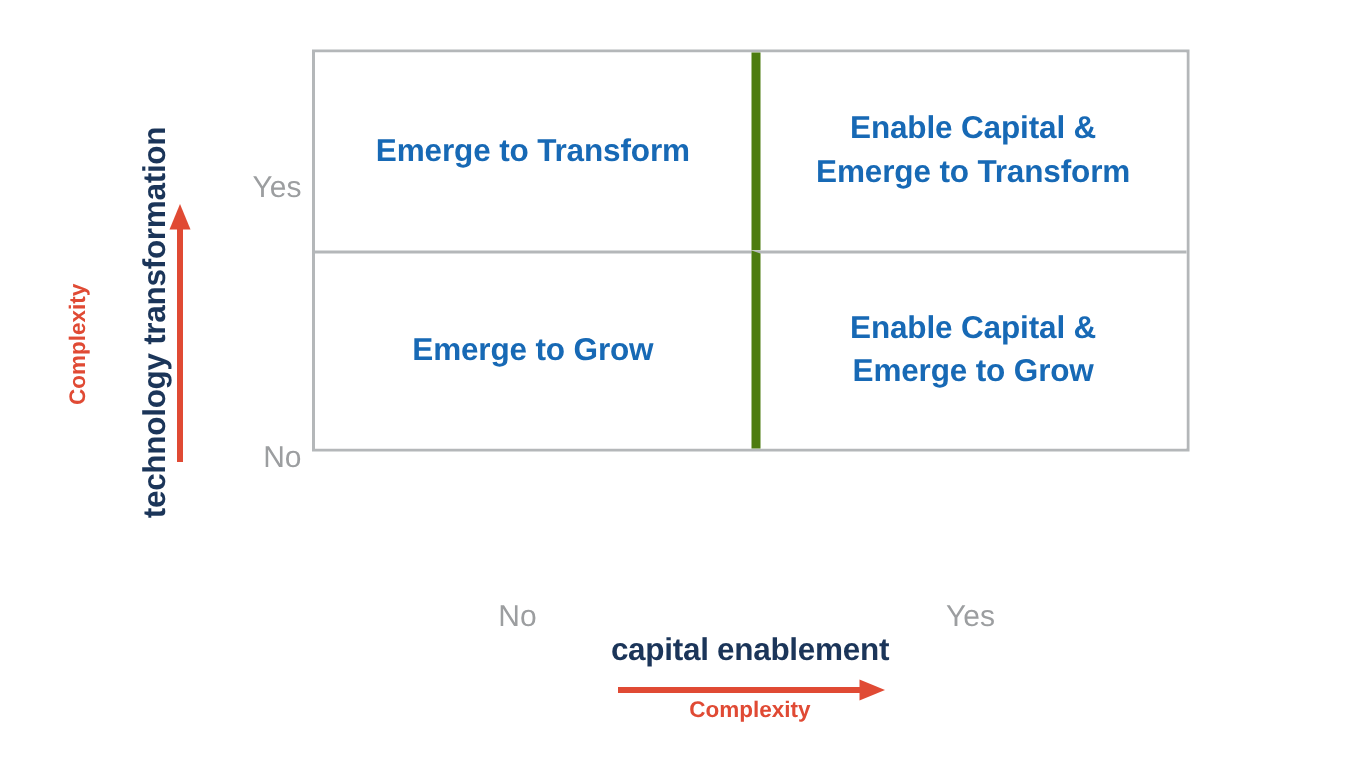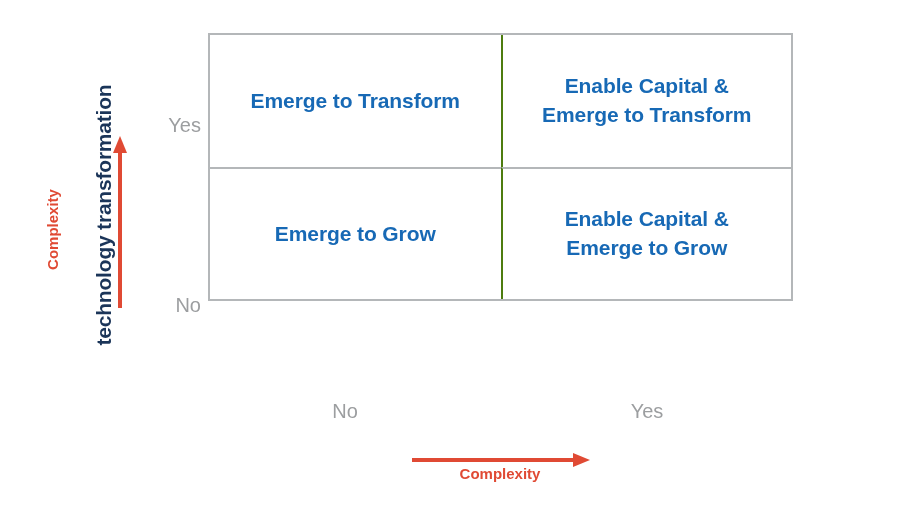--- a/index.html
+++ b/index.html
@@ -31,21 +31,21 @@
   }
   .cell {
     box-sizing: border-box;
     display: flex;
     align-items: center;
     justify-content: center;
     text-align: center;
     padding: 6px 14px;
     background: #ffffff;
   }
-  .cell.col-right { border-left: 2px solid #4d7c0f; justify-content: center; }
+  .cell.col-right { border-left: 6px solid #4d7c0f; justify-content: center; }
   .cell.row-bottom { border-top: 2px solid #b4b7b9; }
 
   .cell-label {
     color: #1769b5;
     font-weight: bold;
     font-size: 21px;
     line-height: 1.38;
     letter-spacing: -0.1px;
     white-space: pre-line;
   }
@@ -190,20 +190,21 @@
     <div class="cell col-right row-bottom">
       <span class="cell-label">Enable Capital &amp;
 Emerge to Grow</span>
     </div>
 
   </div>
 
   <div id="xtick-no" class="xtick">No</div>
   <div id="xtick-yes" class="xtick">Yes</div>
 
+  <div id="x-axis-title">capital enablement</div>
 
   <div id="x-arrow">
     <svg width="178" height="16" viewBox="0 0 178 16" aria-hidden="true">
       <line x1="0" y1="8" x2="162" y2="8" stroke="#e04a34" stroke-width="4"></line>
       <polygon points="178,8 161,15 161,1" fill="#e04a34"></polygon>
     </svg>
   </div>
 
   <div id="x-complexity-label">Complexity</div>
 

